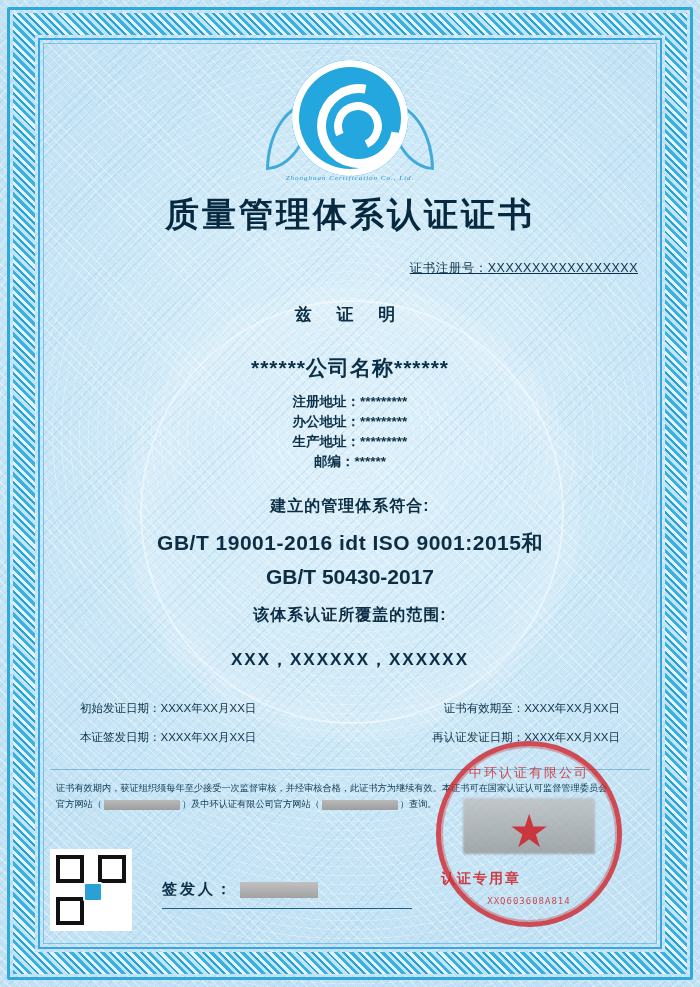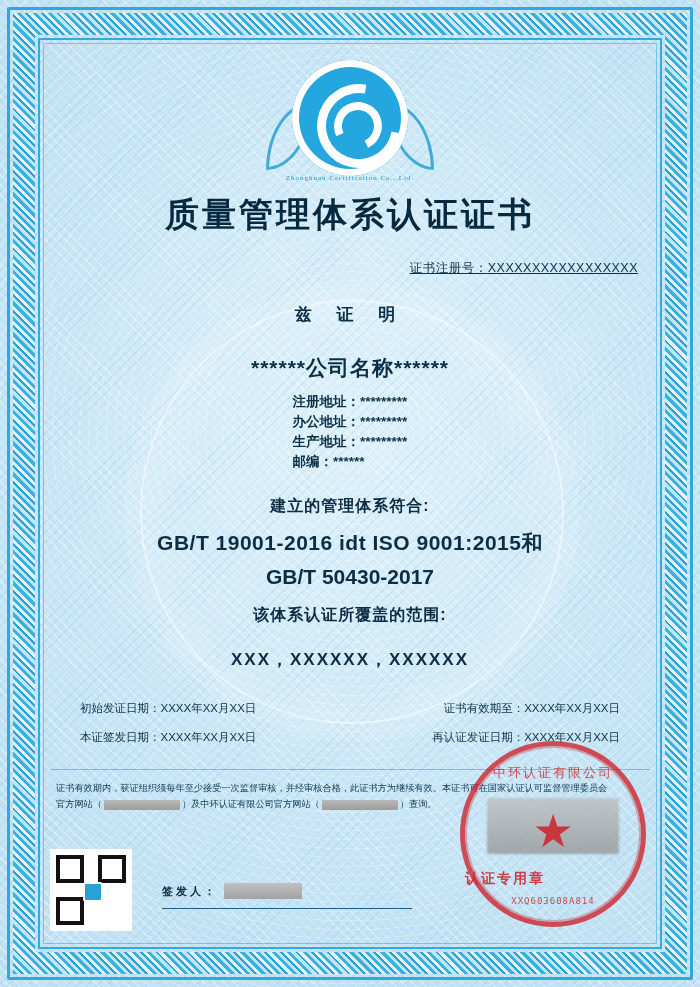--- a/index.html
+++ b/index.html
@@ -120,20 +120,21 @@
     transform: rotate(20deg);
   }
   .logo-arc-text {
     position: absolute;
     left: 0; right: 0; bottom: 4px;
     text-align: center;
     font-size: 7px;
     letter-spacing: 1px;
     color: #2a93c6;
     font-family: "Liberation Serif", serif;
+    font-style: italic;
   }
   .logo-leaf {
     position: absolute;
     top: 44px;
     width: 40px; height: 62px;
     border: 3px solid #2aa0d4;
     border-radius: 0 100% 0 100%;
     opacity: .85;
   }
   .logo-leaf.l { left: 6px; transform: scaleX(-1); }
@@ -170,20 +171,21 @@
     margin-top: 28px;
     font-size: 21px;
     font-weight: bold;
     letter-spacing: 1px;
     color: #0a2f46;
   }
   .addr-block {
     margin-top: 10px;
     font-size: 13.5px;
     line-height: 20px;
+    text-align: center;
     color: #0d3148;
     font-weight: bold;
   }
   .sys-label {
     margin-top: 24px;
     font-size: 16px;
     font-weight: bold;
     letter-spacing: 1px;
   }
   .std1 {
@@ -296,21 +298,21 @@
   }
 
   .signer {
     position: absolute;
     left: 112px;
     bottom: 38px;
     display: flex;
     align-items: center;
   }
   .signer-label {
-    font-size: 11px;
+    font-size: 15px;
     font-weight: bold;
     letter-spacing: 3px;
     color: #0a2f46;
   }
   .signer-value {
     display: inline-block;
     width: 78px;
     height: 16px;
     margin-left: 6px;
     background: linear-gradient(180deg,#c0c0c0,#a2a2a2);
@@ -320,21 +322,21 @@
     left: 112px;
     bottom: 28px;
     width: 250px;
     height: 1.5px;
     background: #1d5f82;
   }
 
   
   .seal {
     position: absolute;
-    right: 4px;
+    right: 28px;
     bottom: 10px;
     width: 176px;
     height: 176px;
     border-radius: 50%;
     border: 5px solid rgba(206,26,32,0.82);
     box-shadow: inset 0 0 0 2px rgba(206,26,32,0.35);
     opacity: .92;
   }
   .seal-star {
     position: absolute;

